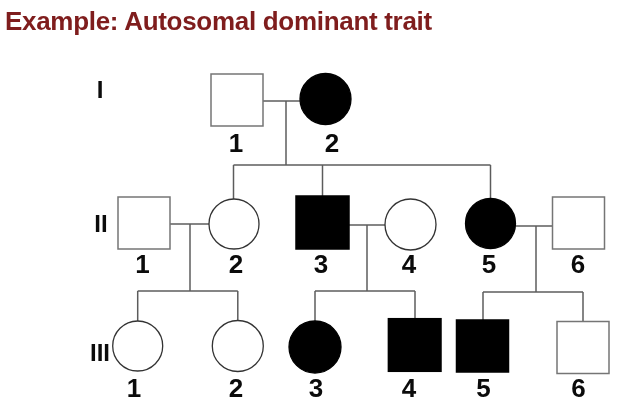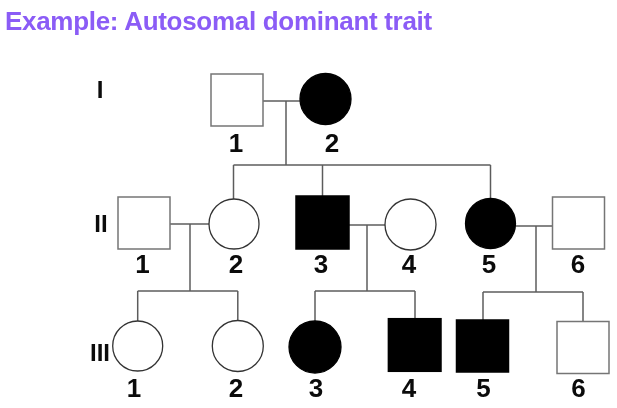--- a/index.html
+++ b/index.html
@@ -16,21 +16,21 @@
     overflow: hidden;
   }
   .page-title {
     position: absolute;
     left: 5px;
     top: 6px;
     margin: 0;
     font-size: 26px;
     font-weight: bold;
     letter-spacing: -0.3px;
-    color: #8b5cf6;
+    color: #7f1d1d;
     white-space: nowrap;
   }
   .pedigree-svg {
     position: absolute;
     left: 0;
     top: 0;
   }
   .ped-number {
     font-family: "Liberation Sans", sans-serif;
     font-size: 26px;

